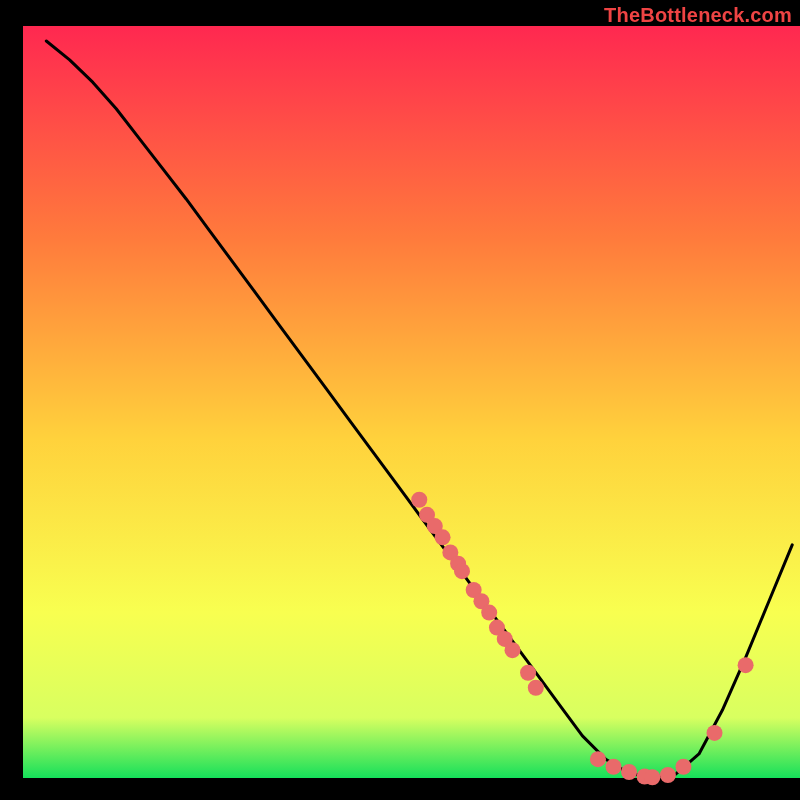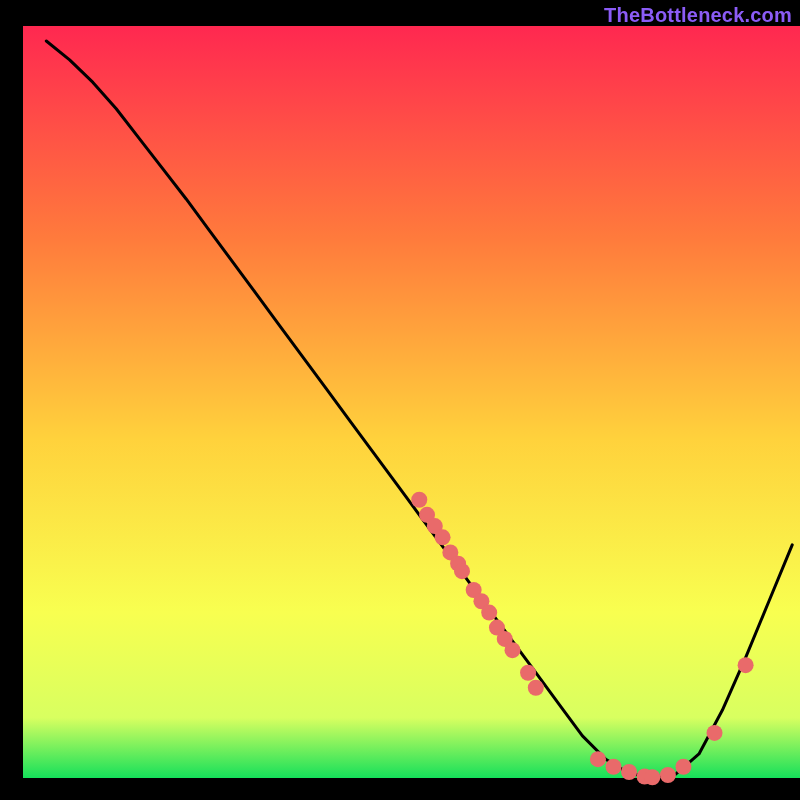--- a/index.html
+++ b/index.html
@@ -14,21 +14,21 @@
   .chart-container {
     position: relative;
     width: 800px;
     height: 800px;
     background: #000;
   }
   .watermark {
     position: absolute;
     top: 4px;
     right: 8px;
-    color: #8b5cf6;
+    color: #ef4444;
     font-size: 20px;
     font-weight: bold;
     z-index: 5;
     letter-spacing: 0.2px;
   }
   svg {
     position: absolute;
     top: 0;
     left: 0;
   }

